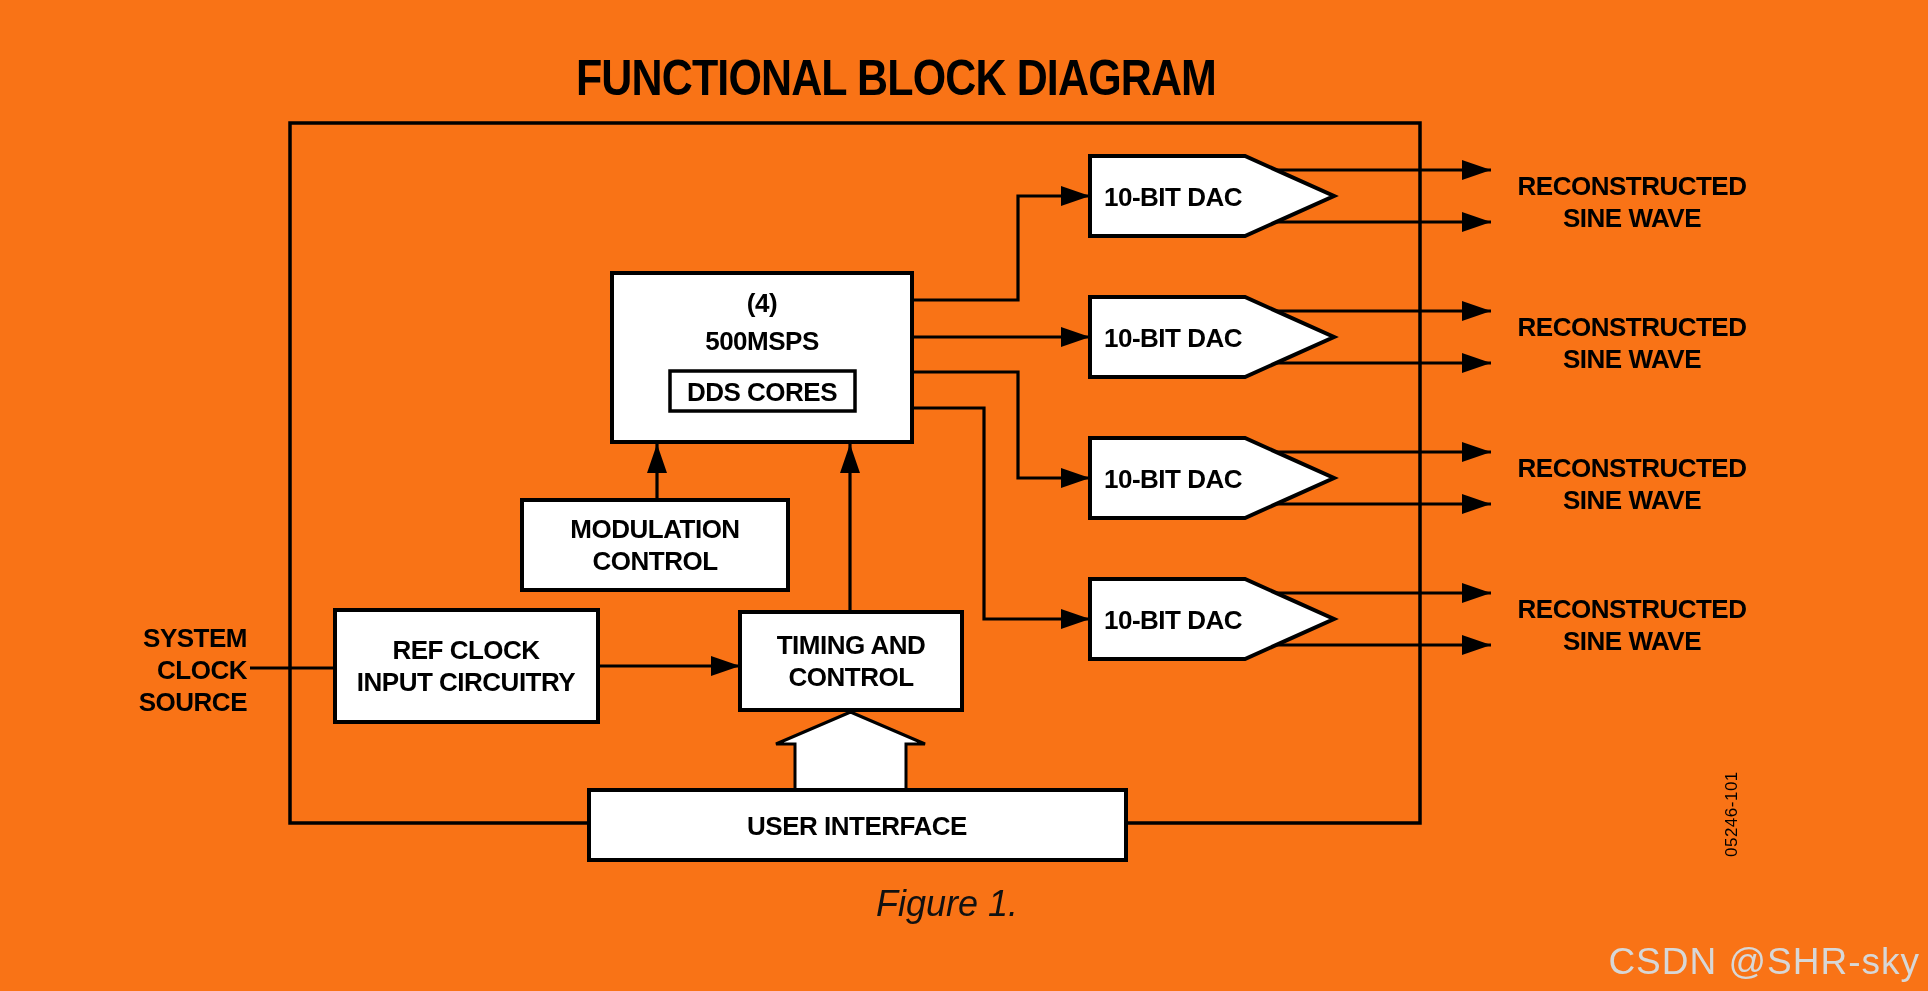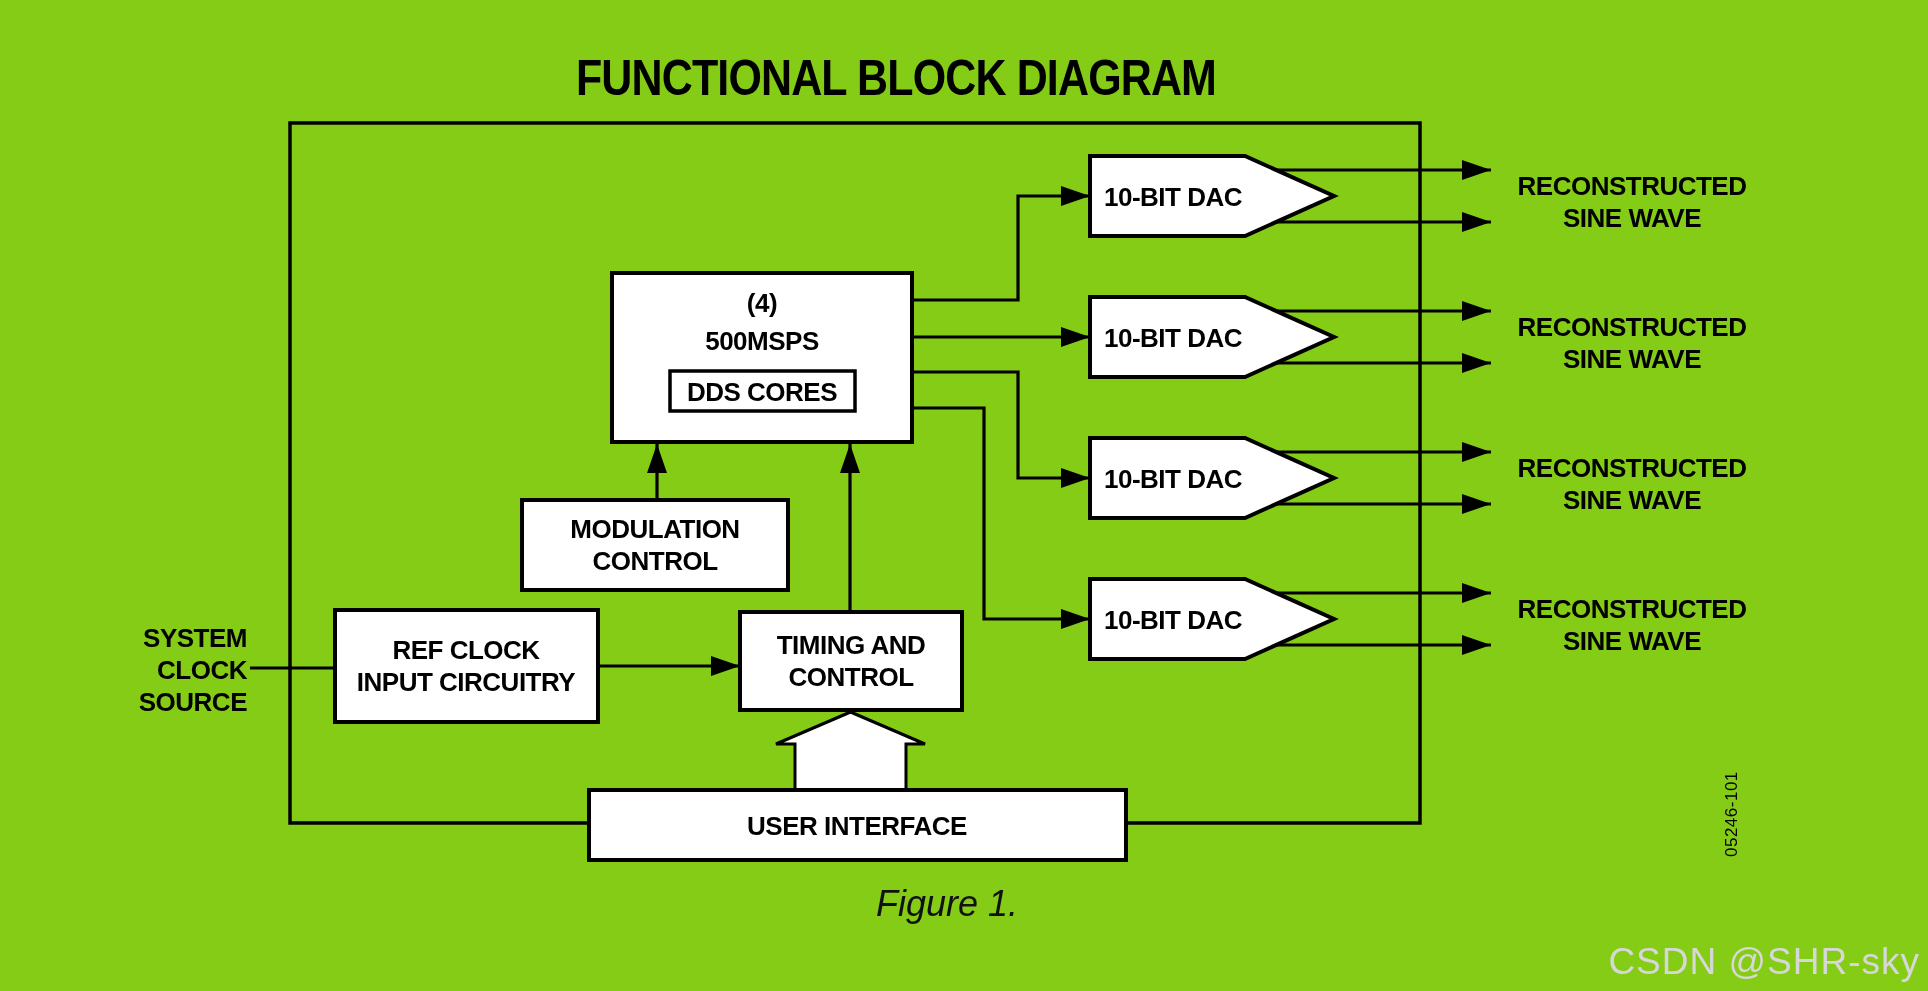--- a/index.html
+++ b/index.html
@@ -1,16 +1,16 @@
 <!DOCTYPE html>
 <html><head>
 <meta charset="utf-8">
 <style>
   html,body{margin:0;padding:0;background:#ffffff;}
-  .stage{position:relative;width:1928px;height:991px;background:#84cc16;overflow:hidden;}
+  .stage{position:relative;width:1928px;height:991px;background:#f97316;overflow:hidden;}
   svg{display:block;}
   .wire{stroke:#000;stroke-width:3.2;fill:none;}
   .boxline{stroke:#000;stroke-width:4;fill:#ffffff;}
   .outline{stroke:#000;stroke-width:3.5;fill:none;}
   .innerbox{stroke:#000;stroke-width:3.5;fill:#ffffff;}
   .lbl{font-family:"Liberation Sans",sans-serif;font-weight:bold;font-size:26px;fill:#000;
        text-anchor:middle;letter-spacing:-0.5px;}
   .lbl-left{text-anchor:end;}
   .title{font-family:"Liberation Sans",sans-serif;font-weight:bold;font-size:50px;fill:#000;
          text-anchor:middle;letter-spacing:-1px;}

